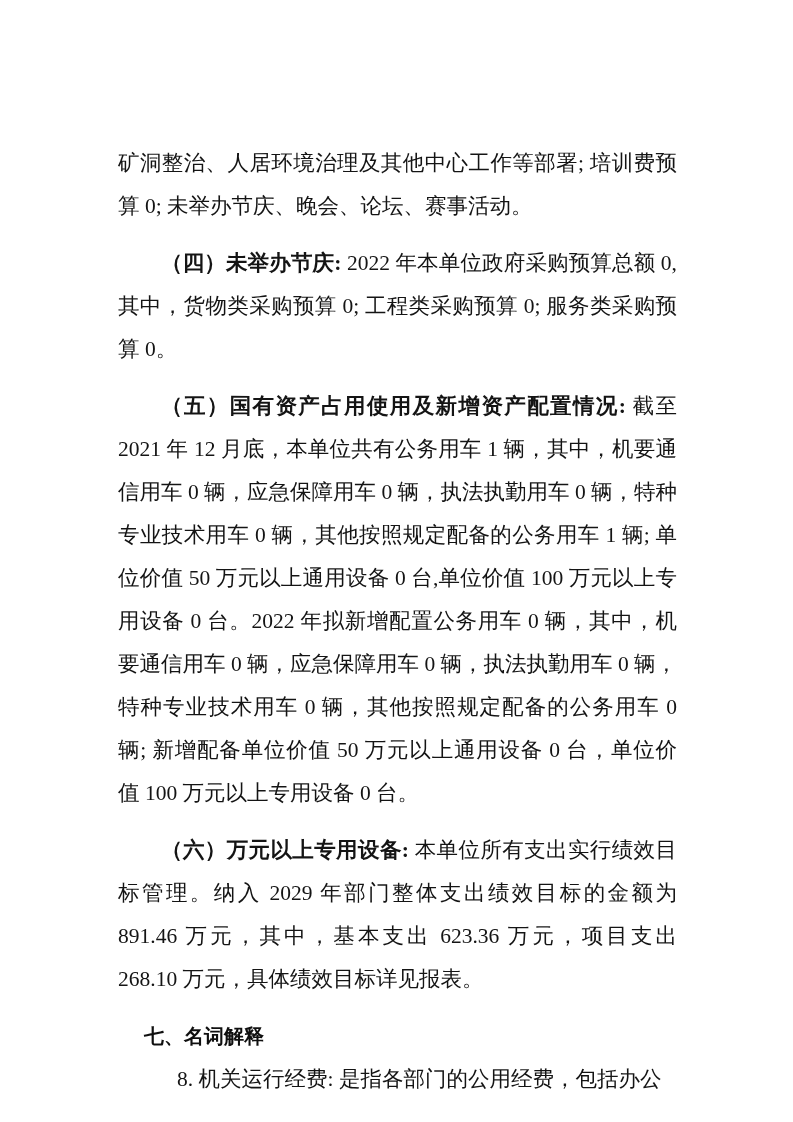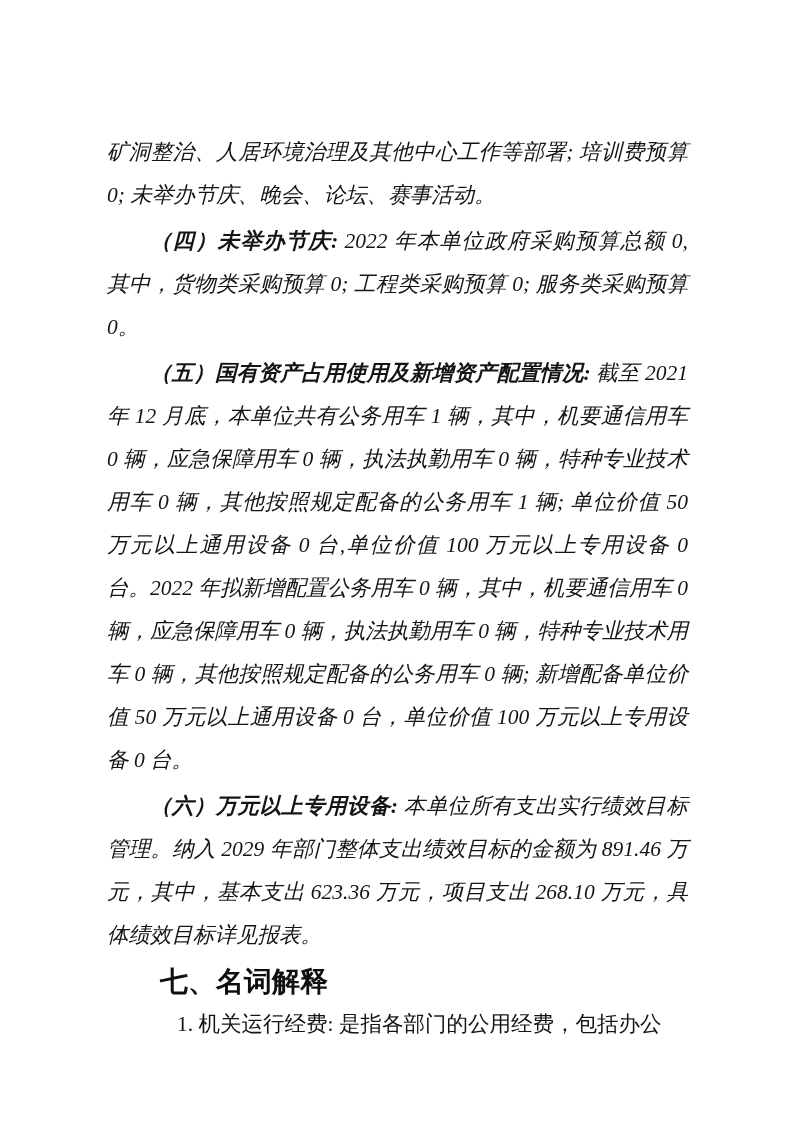--- a/index.html
+++ b/index.html
@@ -15,33 +15,32 @@
     background: #ffffff;
     overflow: hidden;
     padding: 128px 102px 0 104px;
     color: #141414;
     font-family: "Liberation Serif", "DejaVu Serif", serif;
     font-size: 21.5px;
     line-height: 43px;
     text-align: justify;
   }
   .para {
-    margin: 3px;
+    margin: 14px;
     text-indent: 2em;
-    font-style: italic;
   }
   .para.continuation {
     text-indent: 0;
   }
   .lead {
     font-weight: bold;
   }
   .section-heading {
     margin: 0;
-    font-size: 28px;
+    font-size: 20px;
     line-height: 43px;
     font-weight: bold;
     text-indent: 2em;
     text-align: left;
     font-family: "Liberation Sans", "DejaVu Sans", sans-serif;
     color: #0f0f0f;
   }
   .list-item {
     margin: 0;
     text-indent: 3.4em;
@@ -55,15 +54,15 @@
   <p class="para continuation"><span>矿洞整治、人居环境治理及其他中心工作等部署; 培训费预算 0; 未举办节庆、晚会、论坛、赛事活动。</span></p>
 
   <p class="para"><span class="lead">（四）未举办节庆:</span><span> 2022 年本单位政府采购预算总额 0, 其中，货物类采购预算 0; 工程类采购预算 0; 服务类采购预算 0。</span></p>
 
   <p class="para"><span class="lead">（五）国有资产占用使用及新增资产配置情况:</span><span> 截至 2021 年 12 月底，本单位共有公务用车 1 辆，其中，机要通信用车 0 辆，应急保障用车 0 辆，执法执勤用车 0 辆，特种专业技术用车 0 辆，其他按照规定配备的公务用车 1 辆; 单位价值 50 万元以上通用设备 0 台,单位价值 100 万元以上专用设备 0 台。2022 年拟新增配置公务用车 0 辆，其中，机要通信用车 0 辆，应急保障用车 0 辆，执法执勤用车 0 辆，特种专业技术用车 0 辆，其他按照规定配备的公务用车 0 辆; 新增配备单位价值 50 万元以上通用设备 0 台，单位价值 100 万元以上专用设备 0 台。</span></p>
 
   <p class="para"><span class="lead">（六）万元以上专用设备:</span><span> 本单位所有支出实行绩效目标管理。纳入 2029 年部门整体支出绩效目标的金额为 891.46 万元，其中，基本支出 623.36 万元，项目支出 268.10 万元，具体绩效目标详见报表。</span></p>
 
   <h2 class="section-heading">七、名词解释</h2>
 
-  <p class="list-item">1. 机关运行经费: 是指各部门的公用经费，包括办公</p>
+  <p class="list-item">8. 机关运行经费: 是指各部门的公用经费，包括办公</p>
 
 </div>
 
 </body></html>

